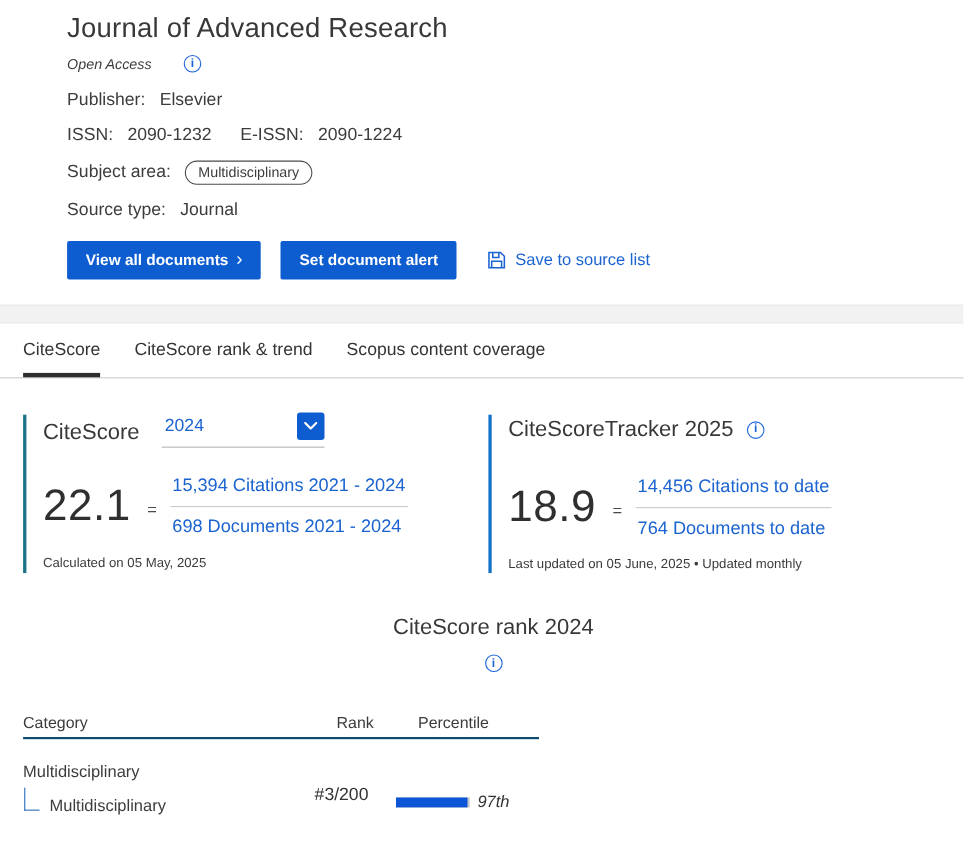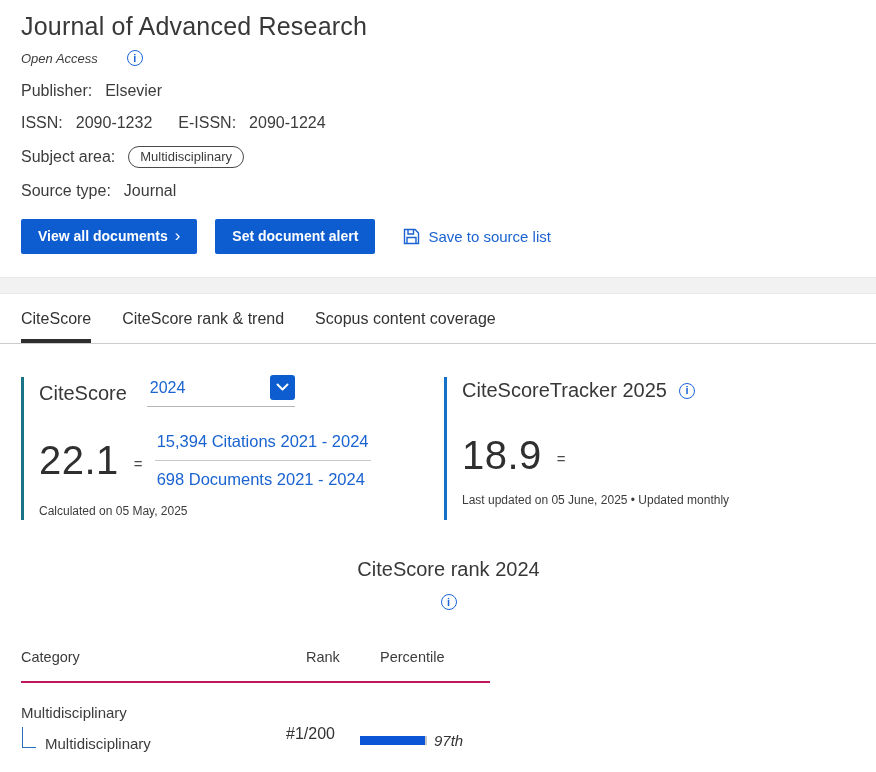--- a/index.html
+++ b/index.html
@@ -4,21 +4,21 @@
 <style>
   * { margin: 0; padding: 0; box-sizing: border-box; }
   html, body { background: #ffffff; }
   body {
     width: 876px; height: 772px;
     font-family: "Liberation Sans", sans-serif;
     color: #3c3c3c;
     overflow: hidden;
   }
   
-  .header { padding: 12px 15px 0 21px; }
+  .header { padding: 12px 15px 0 21px; margin-left: 40px; }
   .title { font-size: 25px; font-weight: 500; color: #383838; letter-spacing: .2px; margin-bottom: 9px; }
   .oa-row { display: flex; align-items: center; gap: 29px; margin-bottom: 16px; }
   .oa-text { font-size: 13px; font-style: italic; color: #3c3c3c; }
   .info-icon {
     display: inline-flex; align-items: center; justify-content: center;
     width: 16px; height: 16px; border: 1.4px solid #1b64d8; border-radius: 50%;
     color: #1b64d8; font-size: 11px; font-weight: 700; font-style: normal;
     line-height: 1; cursor: pointer; flex: 0 0 auto;
   }
   .field-row { font-size: 16px; margin-bottom: 14px; display: flex; align-items: center; }
@@ -66,21 +66,21 @@
   .fraction { display: inline-block; }
   .fraction .num { font-size: 16.5px; color: #1a63d0; padding: 0 2px 9px 2px; cursor: pointer; }
   .fraction .bar { border-top: 1px solid #c9c9c9; }
   .fraction .den { font-size: 16.5px; color: #1a63d0; padding: 9px 2px 0 2px; cursor: pointer; }
   .panel-caption { font-size: 12px; color: #3c3c3c; margin-top: 15px; }
   
   .rank { margin: 38px 0 0 21px; }
   .rank-head { display: flex; align-items: center; gap: 13px; flex-direction: column; }
   .rank-title { font-size: 20px; color: #383838; }
   .rank-table { width: 469px; margin-top: 39px; }
-  .rt-header { display: flex; font-size: 14.5px; color: #3c3c3c; padding-bottom: 16px; border-bottom: 2px solid #be185d; }
+  .rt-header { display: flex; font-size: 14.5px; color: #3c3c3c; padding-bottom: 4px; border-bottom: 2px solid #0c4a6e; }
   .col-cat { flex: 1; }
   .col-rank { width: 58px; }
   .col-pct { width: 110px; margin-left: 16px; }
   .rt-row { display: flex; padding-top: 21px; }
   .cat-cell { flex: 1; font-size: 15px; }
   .cat-group { margin-bottom: 6px; }
   .cat-sub { display: flex; align-items: flex-end; }
   .tree-l { width: 14px; height: 21px; border-left: 1.5px solid #2a6ebb; border-bottom: 1.5px solid #2a6ebb; margin: 0 9px 4px 1px; }
   .sub-label { font-size: 15px; padding-bottom: 0; }
   .rank-cell { width: 74px; font-size: 16px; color: #333; padding-top: 21px; }
@@ -182,20 +182,25 @@
   </div>
 
   <div class="panel panel-right" style="border-left-color: rgb(19, 114, 200);">
     <div class="panel-head">
       <span class="panel-title">CiteScoreTracker 2025</span>
       <span class="info-icon">i</span>
     </div>
     <div class="score-row" style="margin-top:31px;">
       <span class="score-val">18.9</span>
       <span class="score-eq">=</span>
+      <div class="fraction">
+        <div class="num">14,456 Citations to date</div>
+        <div class="bar"></div>
+        <div class="den">764 Documents to date</div>
+      </div>
     </div>
     <div class="panel-caption">Last updated on 05 June, 2025 • Updated monthly</div>
   </div>
 </div>
 
 <div class="rank">
   <div class="rank-head">
     <span class="rank-title">CiteScore rank 2024</span>
     <span class="info-icon">i</span>
   </div>
@@ -208,21 +213,21 @@
     </div>
 
     <div class="rt-row">
       <div class="cat-cell">
         <div class="cat-group">Multidisciplinary</div>
         <div class="cat-sub">
           <span class="tree-l"></span>
           <span class="sub-label">Multidisciplinary</span>
         </div>
       </div>
-      <div class="rank-cell">#1/200</div>
+      <div class="rank-cell">#3/200</div>
       <div class="pct-cell">
         <span class="pct-track">
           <span class="pct-fill" style="width: 97%;"></span>
         </span>
         <span class="pct-label">97th</span>
       </div>
     </div>
   </div>
 </div>
 

